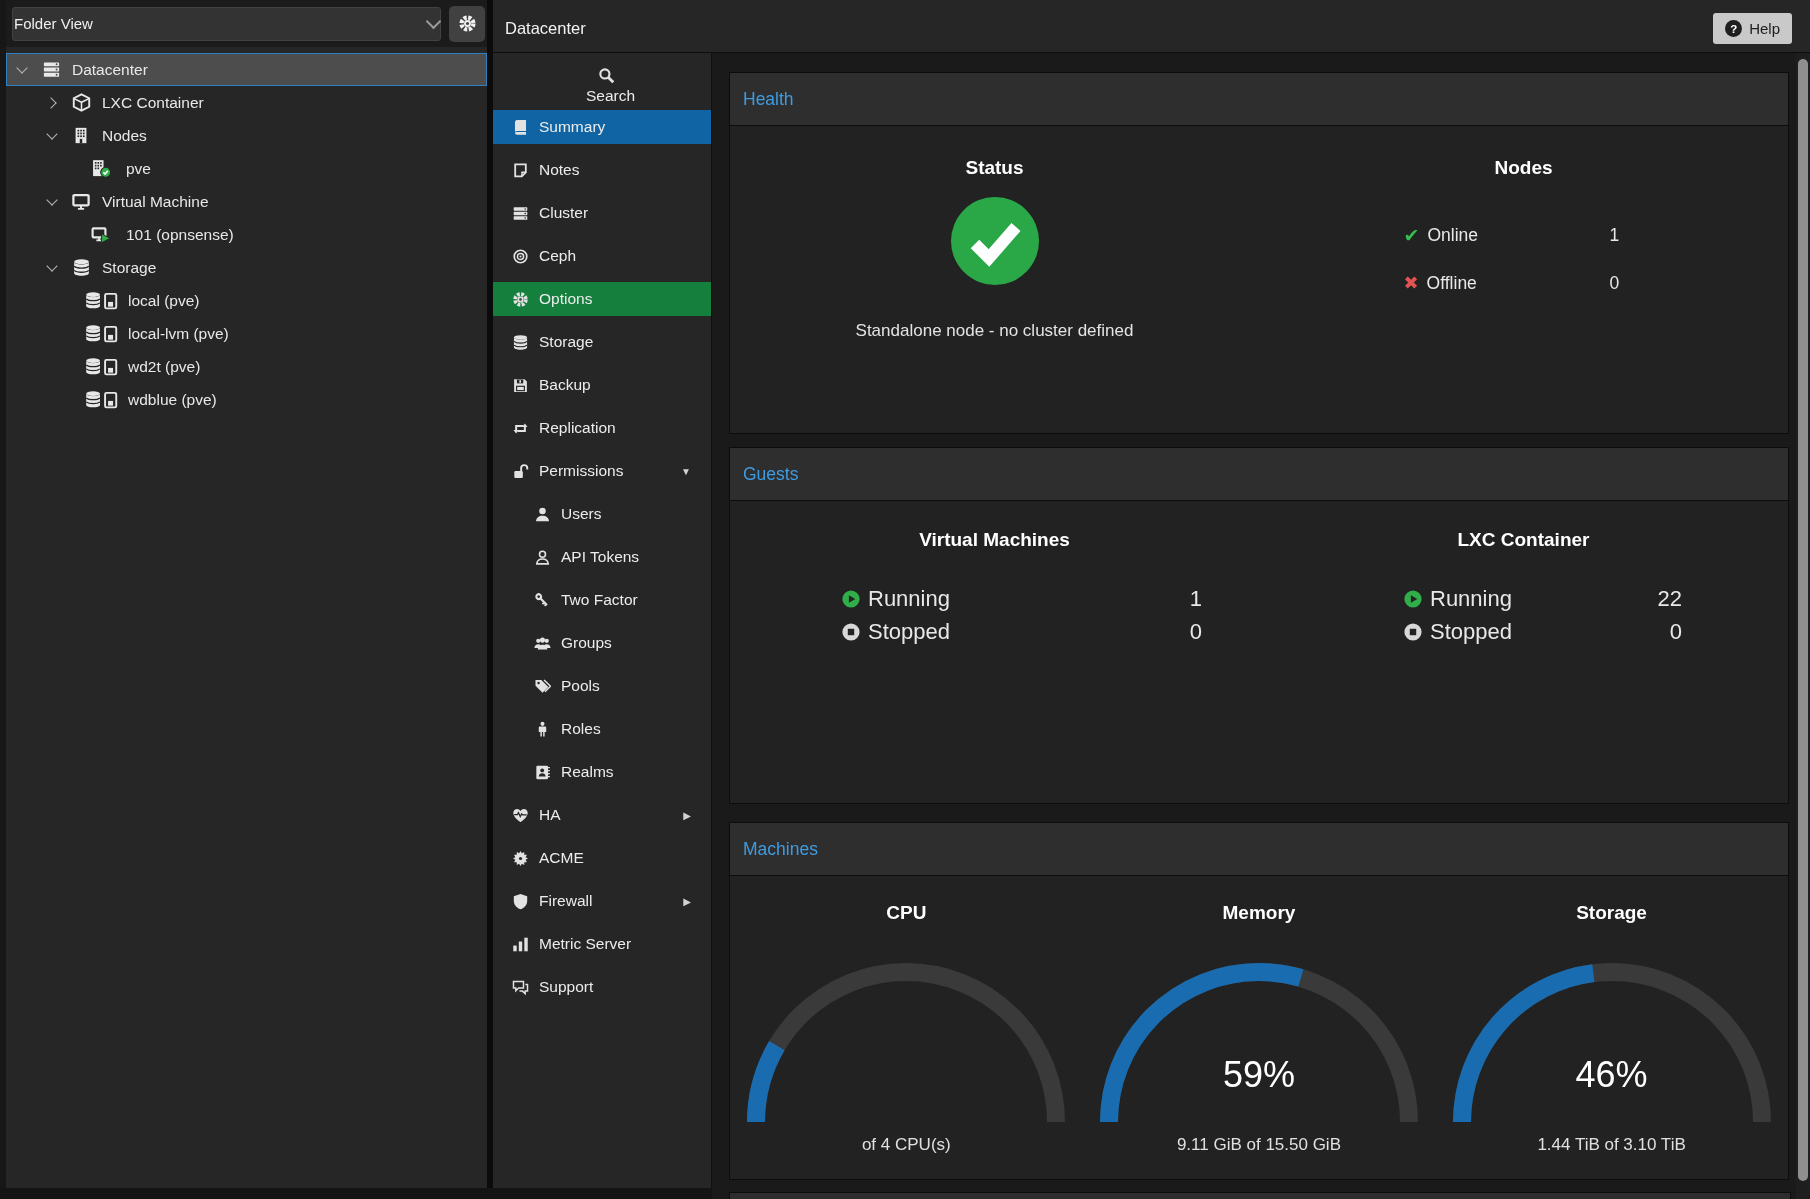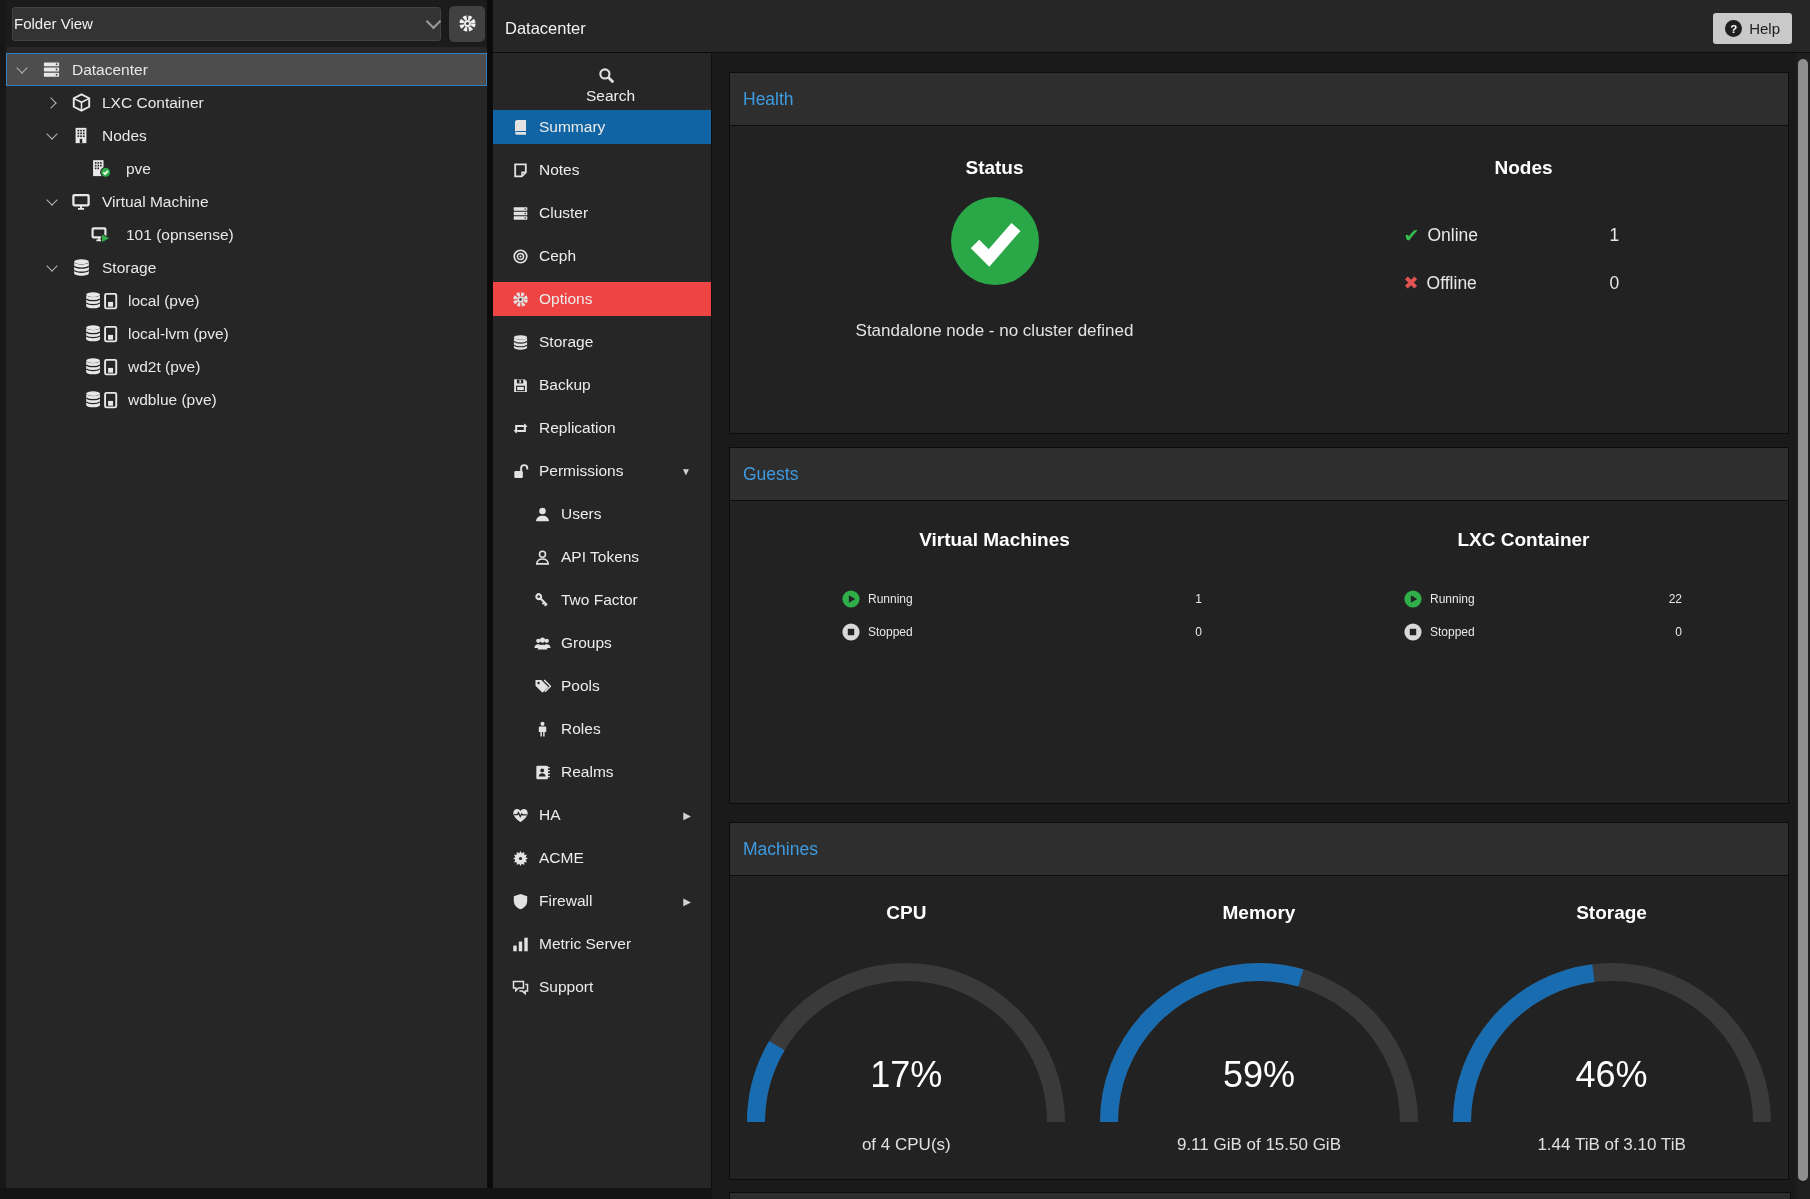--- a/index.html
+++ b/index.html
@@ -49,21 +49,21 @@
     font-weight:bold;display:flex;align-items:center;justify-content:center;margin-right:7px;}
 
   
   #menu-panel{position:absolute;left:493px;top:53px;width:219px;height:1146px;background:#262626;
     border-right:1px solid #0f0f0f;box-sizing:border-box;}
   .mitem{height:34px;display:flex;align-items:center;padding-left:17px;position:relative;
     color:#ececec;font-size:15.5px;margin-top:9px;white-space:nowrap;}
   .mitem:first-child{margin-top:14px;flex-direction:column;}
   .mitem.sub{padding-left:39px;}
   .mitem.selected{background:#1164a3;}
-  .mitem.hover{background:#ef4444;}
+  .mitem.hover{background:#15803d;}
   .micon{flex:0 0 20px;display:flex;justify-content:center;margin-right:9px;color:#e2e2e2;}
   .expand{position:absolute;right:20px;font-size:10px;color:#d2d2d2;}
 
   
   #content{position:absolute;left:712px;top:53px;width:1098px;height:1146px;background:#1a1a1a;overflow:hidden;}
   .panel{position:absolute;left:17px;width:1060px;background:#222;border:1px solid #0c0c0c;box-sizing:border-box;}
   #p-health{top:19px;height:362px;}
   #p-guests{top:394px;height:357px;}
   #p-resources{top:769px;height:358px;}
   #p-peek{position:absolute;left:17px;top:1139px;width:1060px;height:12px;background:#2d2d2d;border:1px solid #0c0c0c;}
@@ -82,21 +82,21 @@
   .nrow .nlabel{margin-left:8px;flex:1;}
   .nrow .nval{width:34px;}
   .ok-check{color:#35bd4f;font-size:19px;line-height:1;}
   .err-x{color:#e25454;font-size:18px;line-height:1;}
 
   
   .gcol{width:50%;box-sizing:border-box;padding-top:28px;}
   .grows{margin-top:34px;}
   .gcol.c1 .grows{margin-left:112px;width:360px;}
   .gcol.c2 .grows{margin-left:145px;width:278px;}
-  .grow{display:flex;align-items:center;height:27px;margin-bottom:6px;font-size:12px;color:#e8e8e8;}
+  .grow{display:flex;align-items:center;height:27px;margin-bottom:6px;font-size:22px;color:#e8e8e8;}
   .grow .glabel{margin-left:8px;}
   .grow .gval{margin-left:auto;}
 
   
   .rcol{width:33.33%;box-sizing:border-box;padding-top:26px;text-align:center;}
   .gauge{width:340px;margin:28px auto 0;position:relative;}
   .gauge .pct{position:absolute;top:102px;left:0;width:100%;text-align:center;font-size:36px;color:#fff;}
   .gsub{margin-top:3px;font-size:17px;color:#e0e0e0;text-align:center;}
 
   
@@ -648,21 +648,20 @@
   <div class="panel" id="p-resources">
     <div class="phead">Machines</div>
     <div class="pbody">
       <div class="rcol">
         <div class="sec-heading">CPU</div>
         <div class="gauge">
           <svg width="340" height="180" viewBox="0 0 340 180">
             <path d="M20 170 A150 150 0 0 1 320 170" fill="none" stroke="#3a3a3a" stroke-width="18"></path>
             <path d="M20 170 A150 150 0 0 1 320 170" fill="none" stroke="#1a6cb0" stroke-width="18" stroke-dasharray="80.1 999"></path>
           </svg>
-          <div class="pct">17%</div>
         </div>
         <div class="gsub">of 4 CPU(s)</div>
       </div>
       <div class="rcol">
         <div class="sec-heading">Memory</div>
         <div class="gauge">
           <svg width="340" height="180" viewBox="0 0 340 180">
             <path d="M20 170 A150 150 0 0 1 320 170" fill="none" stroke="#3a3a3a" stroke-width="18"></path>
             <path d="M20 170 A150 150 0 0 1 320 170" fill="none" stroke="#1a6cb0" stroke-width="18" stroke-dasharray="278.0 999"></path>
           </svg>

